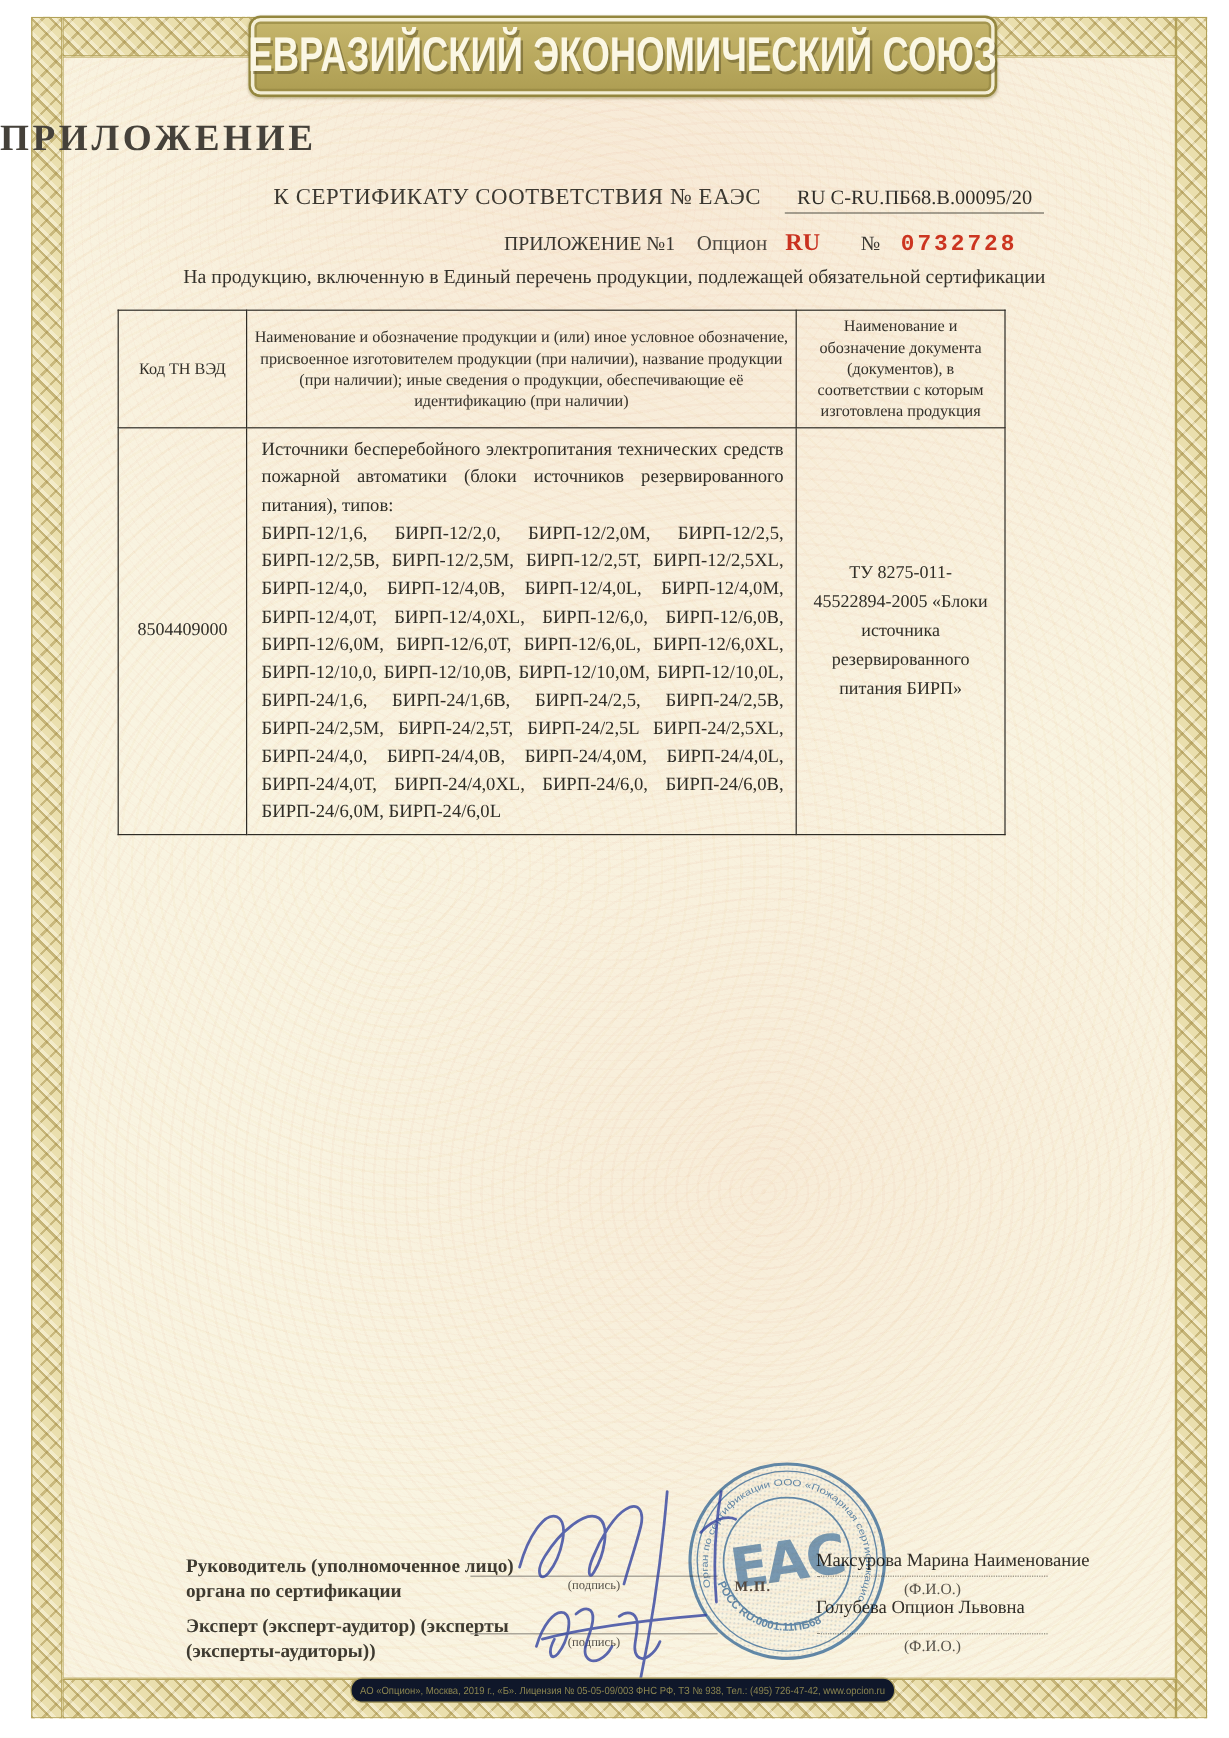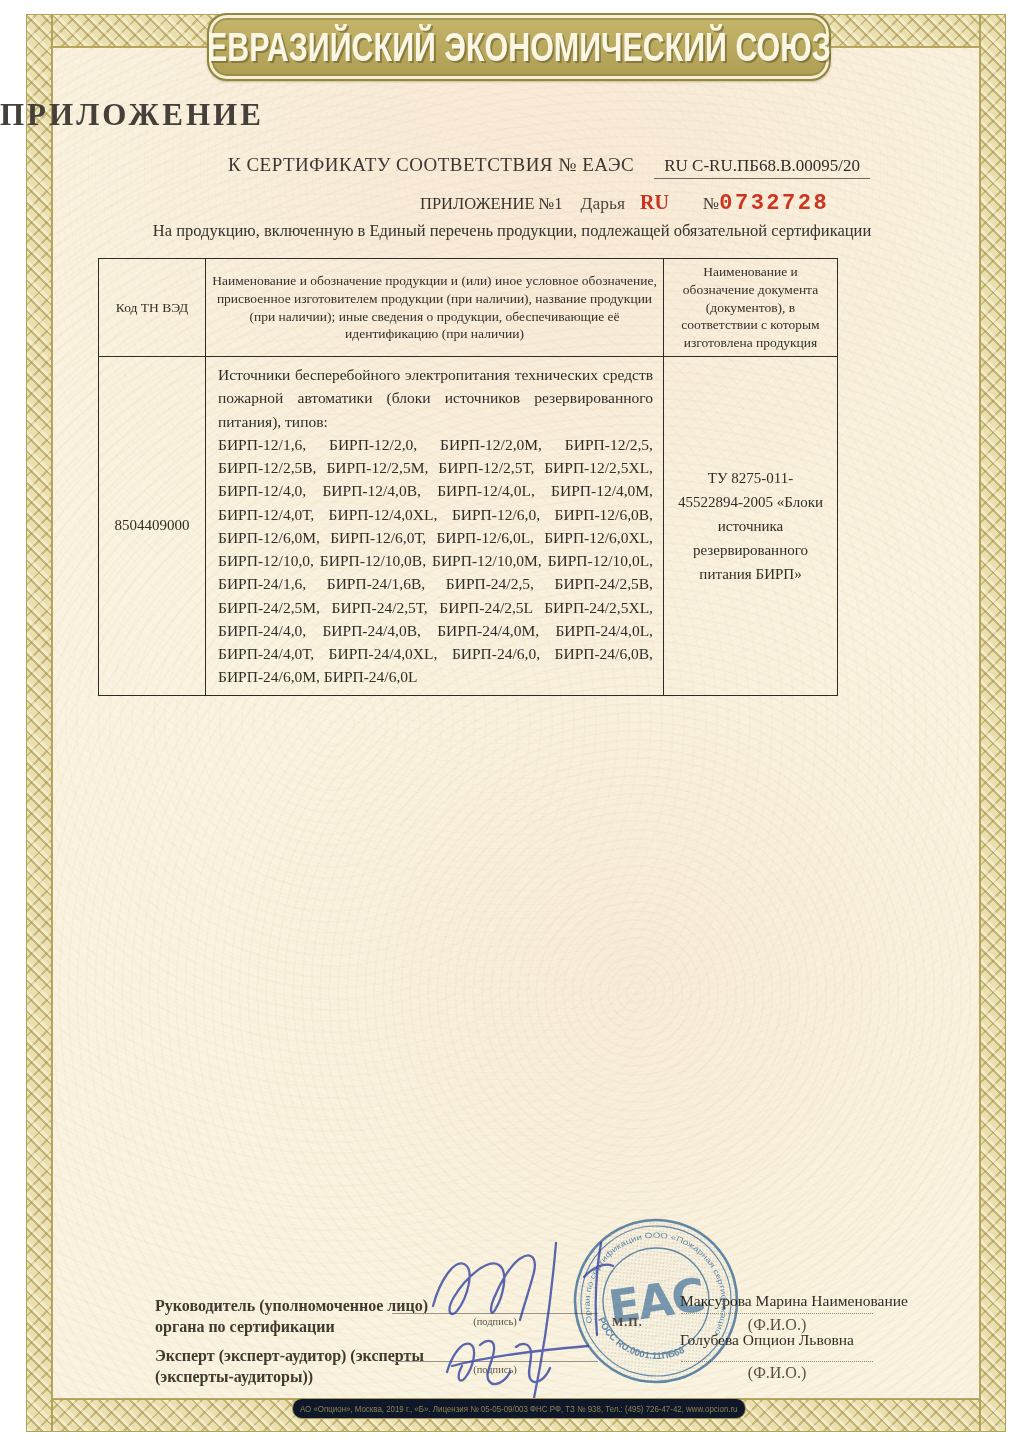--- a/index.html
+++ b/index.html
@@ -23,40 +23,40 @@
     background-image:
       radial-gradient(circle at 52% 10%, rgba(238,178,158,0.16), rgba(238,178,158,0) 42%),
       radial-gradient(circle at 63% 68%, rgba(234,168,138,0.10), rgba(234,168,138,0) 38%),
       repeating-radial-gradient(circle at 63% 70%, rgba(218,138,108,0.05) 0 2px, rgba(0,0,0,0) 2px 9px),
       repeating-radial-gradient(circle at 30% 50%, rgba(228,198,118,0.065) 0 2px, rgba(0,0,0,0) 2px 11px),
       repeating-radial-gradient(circle at 50% 9%, rgba(226,170,150,0.06) 0 1px, rgba(0,0,0,0) 1px 7px),
       repeating-linear-gradient(38deg, rgba(240,208,178,0.05) 0 1px, rgba(0,0,0,0) 1px 5px);}
 
   
   .banner{position:absolute;left:207px;top:13px;width:620px;height:64px;z-index:6;
-    background:linear-gradient(#c6b66c,#ad9d52);border:2px solid #93863e;border-radius:20px;
+    background:linear-gradient(#c6b66c,#ad9d52);border:2px solid #93863e;border-radius:10px;
     box-shadow: inset 0 0 0 3px rgba(251,246,226,0.92), inset 0 0 0 5px rgba(148,134,64,0.65), 0 1px 2px rgba(120,105,50,0.35);
     display:flex;align-items:center;justify-content:center;}
   .banner-text{font-family:"Liberation Sans",sans-serif;font-weight:bold;font-size:39px;
     color:#fbf7e4;white-space:nowrap;transform:scale(0.78,1.04);letter-spacing:0px;
     text-shadow:2.5px 2.5px 0 rgba(99,88,42,0.55);}
 
   
   .doc-title{position:absolute;top:97px;left:0;right:0;text-align:left;z-index:3;
     font-size:31px;font-weight:bold;letter-spacing:3px;color:#45413a;}
   .cert-line{position:absolute;top:154px;left:228px;z-index:3;display:flex;align-items:baseline;white-space:nowrap;}
   .cert-label{font-size:19px;color:#3b3831;letter-spacing:0.5px;}
   .cert-number{font-size:17px;color:#2f2d28;margin-left:20px;padding:0 10px 2px 10px;border-bottom:1px solid #6d695e;}
   .series-line{position:absolute;top:191px;left:420px;z-index:3;display:flex;align-items:baseline;white-space:nowrap;}
   .appendix-label{font-size:16.5px;color:#393630;}
   .series-label{font-size:17.5px;color:#4c4840;margin-left:18px;}
   .series-value{font-size:20px;font-weight:bold;color:#c93220;margin-left:15px;}
   .number-sign{font-size:17px;color:#393630;margin-left:34px;}
-  .form-number{font-family:"Liberation Mono",monospace;font-size:22px;font-weight:bold;
-    color:#cc3520;letter-spacing:2.5px;margin-left:0;}
+  .form-number{font-family:"Liberation Mono",monospace;font-size:19px;font-weight:bold;
+    color:#cc3520;letter-spacing:2.5px;margin-left:17px;}
   .subtitle{position:absolute;top:221px;left:0;right:0;text-align:center;z-index:3;
     font-size:16.5px;color:#35322c;}
 
   
   .cert-table{position:absolute;left:98px;top:258px;width:739px;z-index:3;
     border-collapse:collapse;table-layout:fixed;}
   .cert-table th,.cert-table td{border:1.6px solid #2e2c26;vertical-align:middle;
     font-weight:normal;background:transparent;}
   .col-code{width:107px;} .col-prod{width:458px;} .col-doc{width:174px;}
   .cert-table thead th{height:84px;text-align:center;font-size:13.5px;line-height:1.32;
@@ -73,21 +73,21 @@
   .sig-label-expert{left:155px;top:1346px;width:330px;}
   .sig-line{position:absolute;z-index:3;border-bottom:1px solid #98948a;}
   .sig-line-1{left:392px;top:1313px;width:206px;}
   .sig-line-2{left:392px;top:1361px;width:206px;}
   .sig-caption{position:absolute;z-index:3;font-size:10.5px;color:#56524a;text-align:center;width:206px;left:392px;}
   .sig-caption-1{top:1316px;} .sig-caption-2{top:1364px;}
   .name{position:absolute;left:680px;z-index:4;font-size:15.5px;color:#302d27;white-space:nowrap;}
   .name-head{top:1292px;} .name-expert{top:1331px;}
   .fio-line{position:absolute;left:681px;width:192px;z-index:3;border-bottom:1px dotted #8c887a;}
   .fio-line-1{top:1313px;} .fio-line-2{top:1361px;}
-  .fio-caption{position:absolute;left:681px;width:192px;z-index:4;font-size:16px;color:#56524a;text-align:center;}
+  .fio-caption{position:absolute;left:681px;width:192px;z-index:4;font-size:13px;color:#56524a;text-align:center;}
   .fio-caption-1{top:1316px;} .fio-caption-2{top:1364px;}
   .mp-label{position:absolute;left:612px;top:1315px;z-index:5;font-size:12px;font-weight:bold;
     letter-spacing:1px;color:#53473d;}
 
   
   .stamp{position:absolute;left:571px;top:1216px;z-index:4;opacity:0.84;
     mix-blend-mode:multiply;transform:rotate(6deg);}
   .signatures{position:absolute;left:0;top:0;z-index:5;pointer-events:none;}
 
   
@@ -114,21 +114,21 @@
 
   <div class="doc-title">ПРИЛОЖЕНИЕ</div>
 
   <div class="cert-line">
     <span class="cert-label">К СЕРТИФИКАТУ СООТВЕТСТВИЯ № ЕАЭС</span>
     <span class="cert-number">RU C-RU.ПБ68.В.00095/20</span>
   </div>
 
   <div class="series-line">
     <span class="appendix-label">ПРИЛОЖЕНИЕ №1</span>
-    <span class="series-label">Дарья</span>
+    <span class="series-label">Опцион</span>
     <span class="series-value">RU</span>
     <span class="number-sign">№</span>
     <span class="form-number">0732728</span>
   </div>
 
   <div class="subtitle">На продукцию, включенную в Единый перечень продукции, подлежащей обязательной сертификации</div>
 
   <table class="cert-table">
     <colgroup>
         <col class="col-code">

